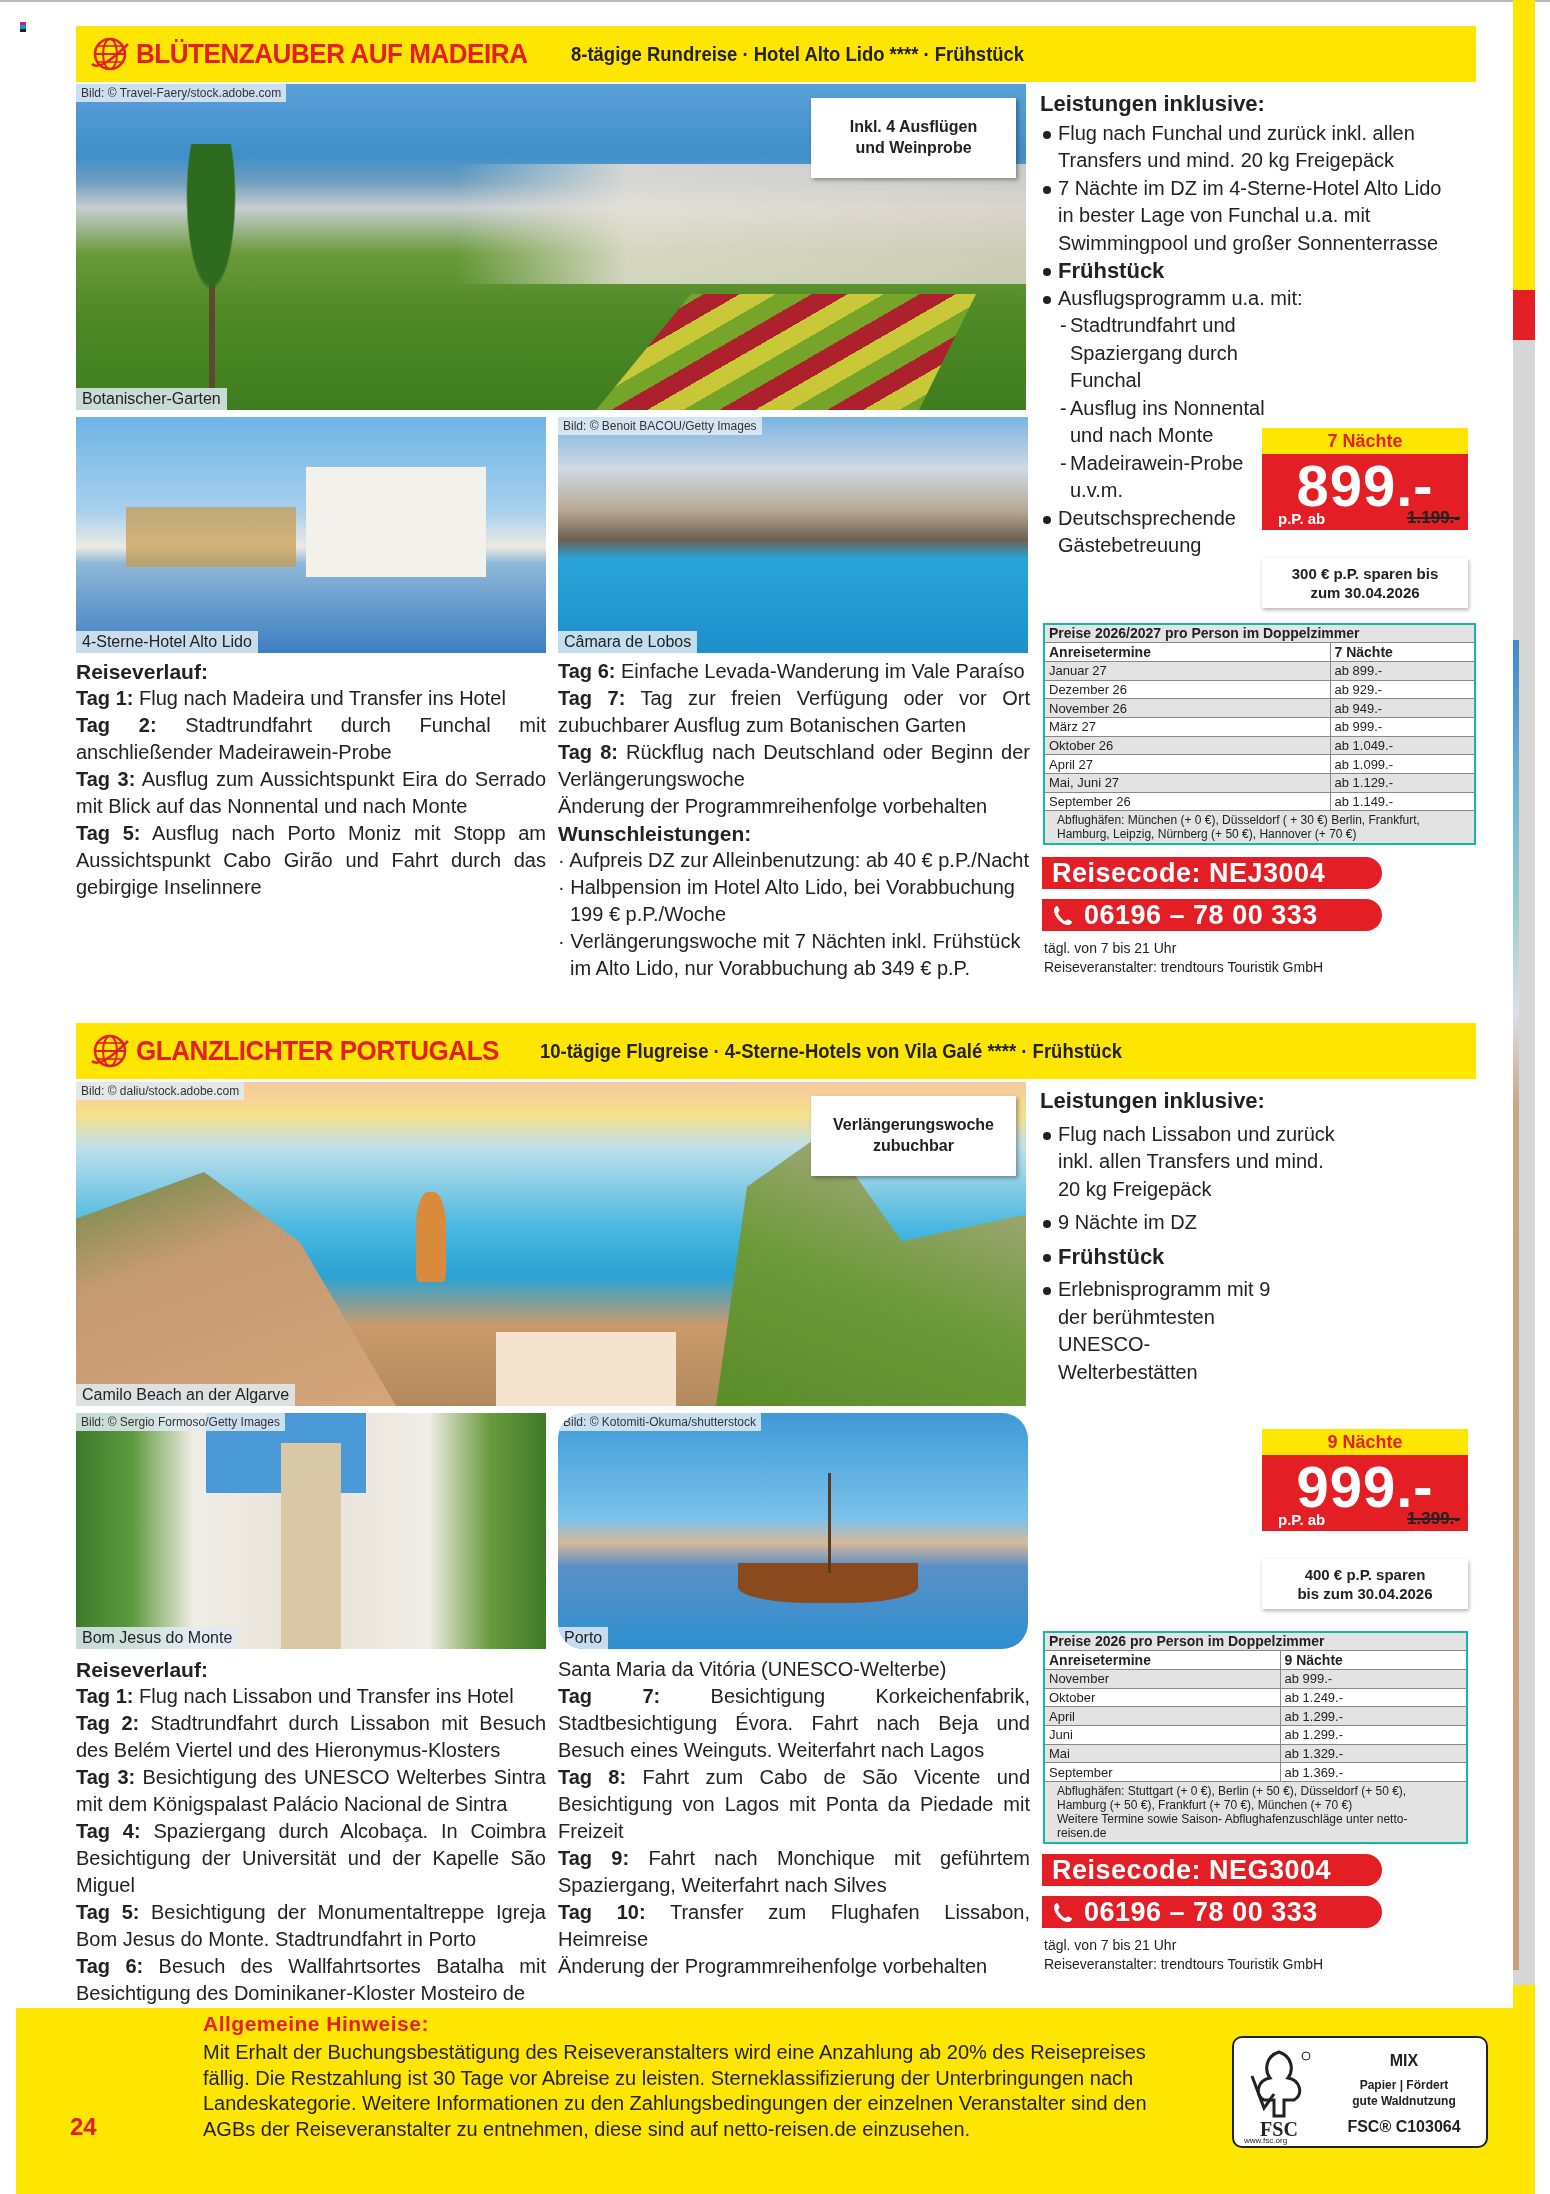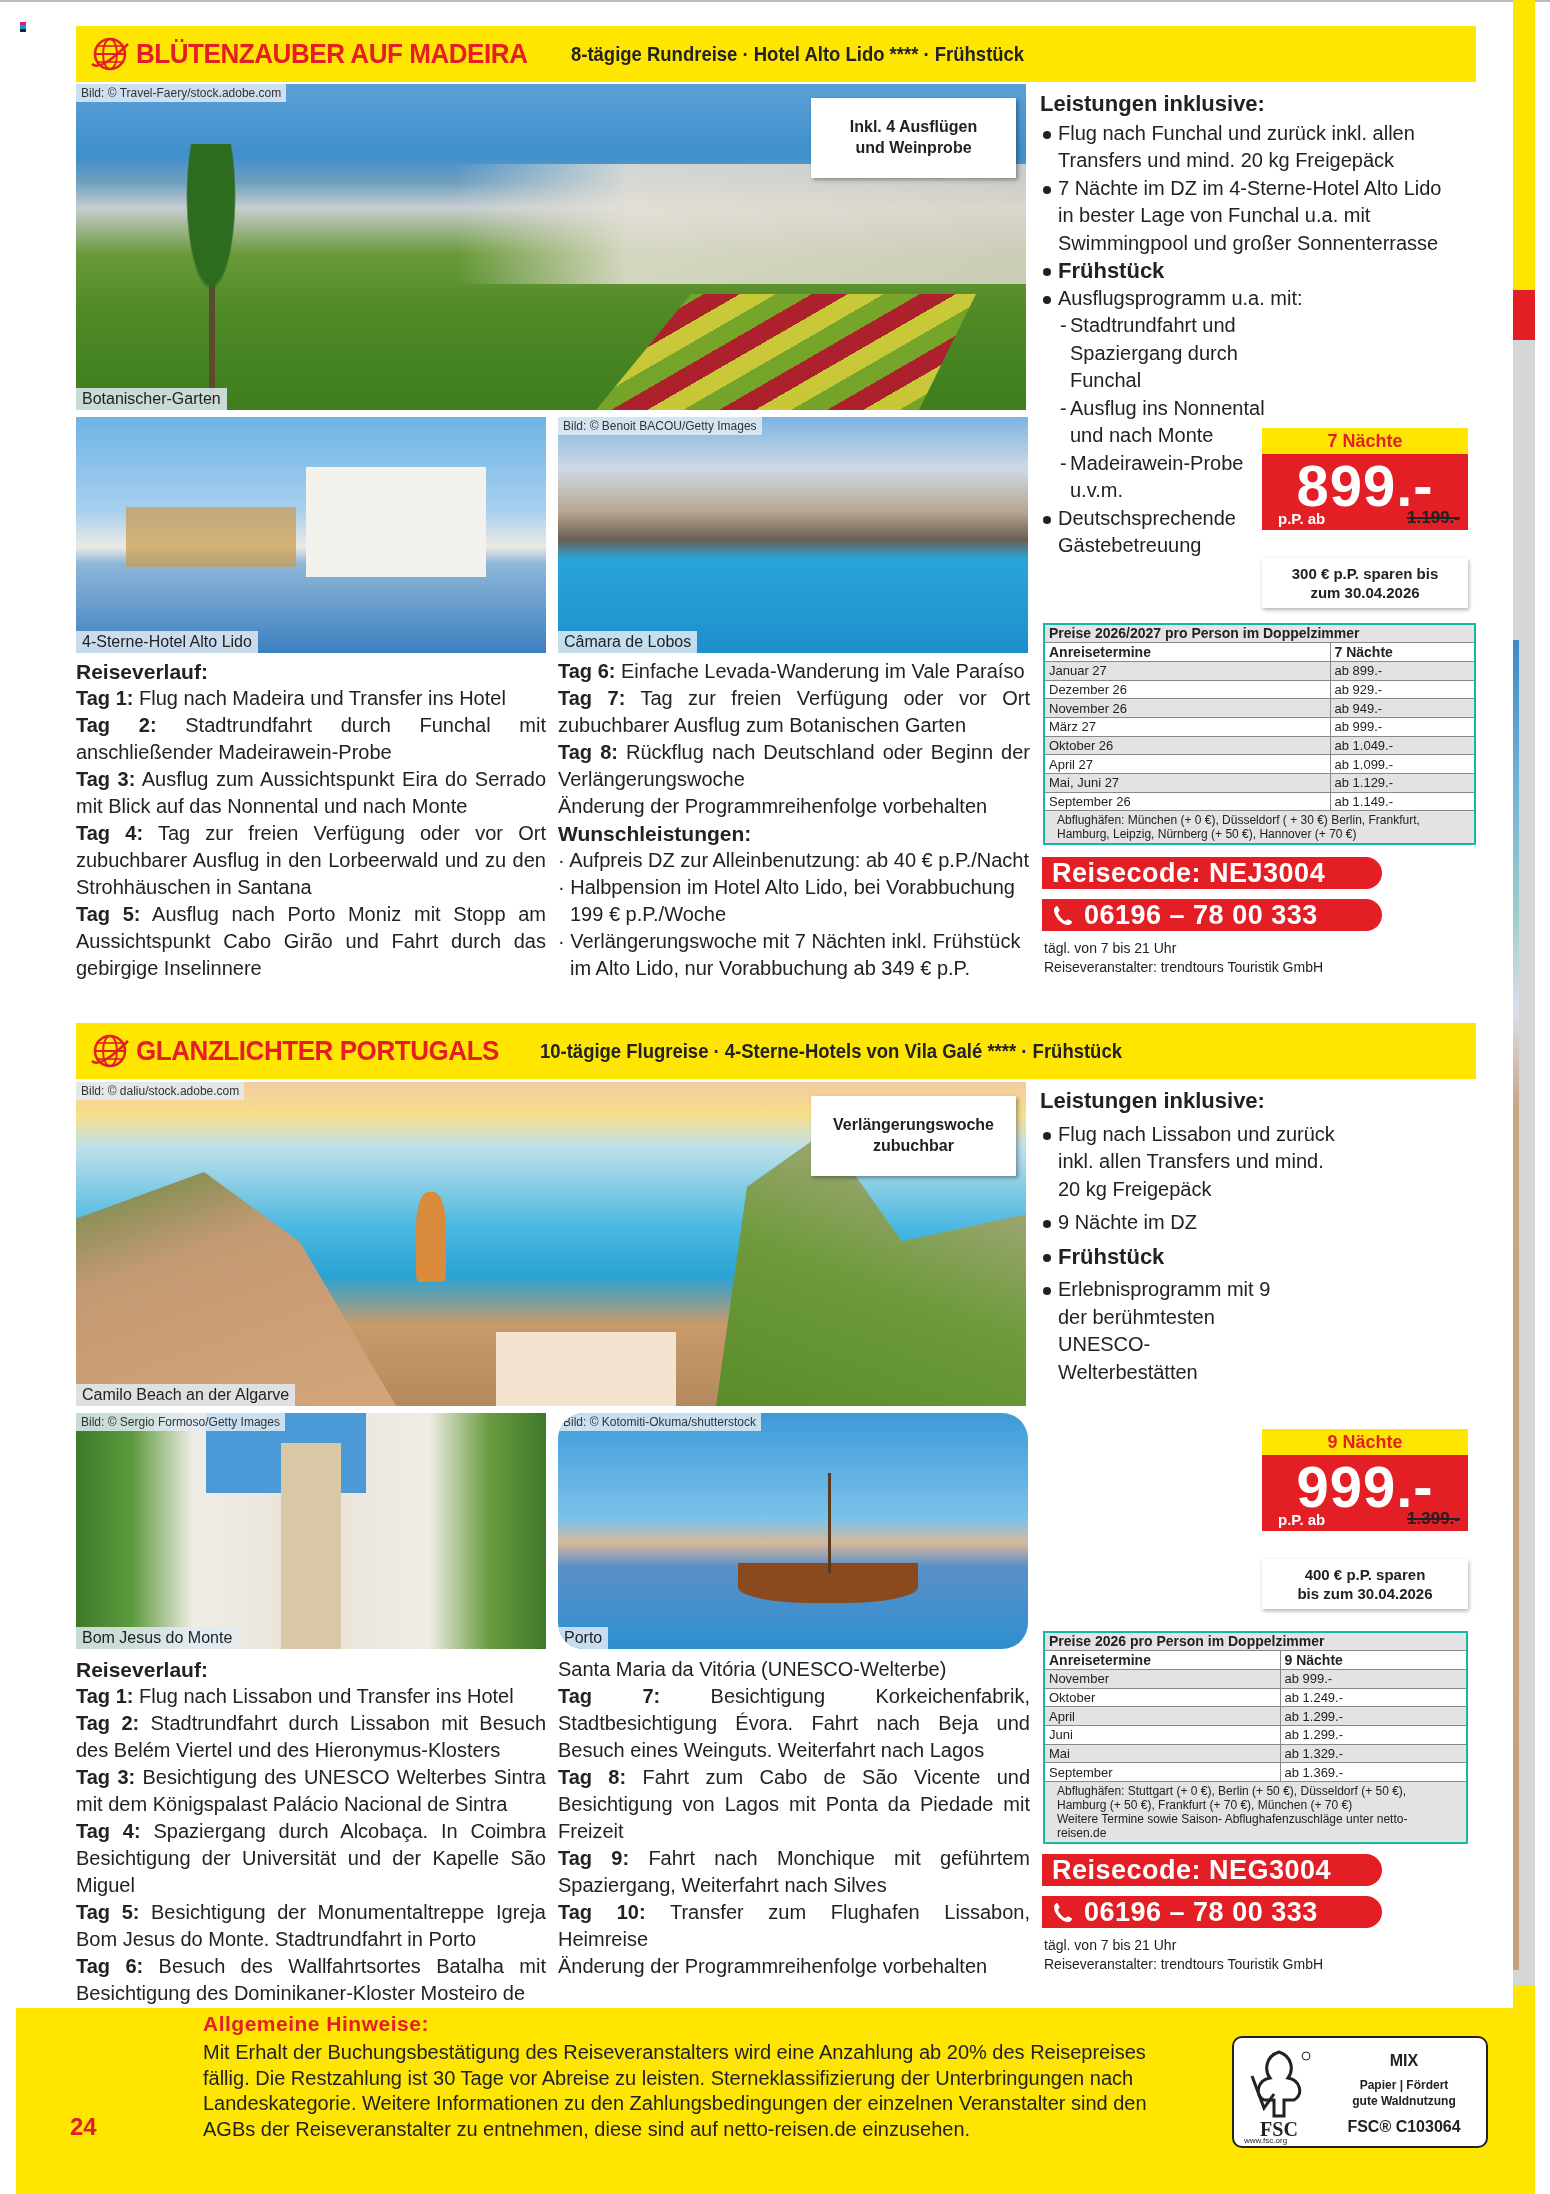--- a/index.html
+++ b/index.html
@@ -101,21 +101,20 @@
   <div class="abs photo" style="left:558px;top:417px;width:470px;height:236px;background:linear-gradient(180deg,#7cb4e2 0%,#cfd9e4 22%,#b7a793 40%,#6a5f52 52%,#2aa5d8 60%,#1d8fcc 100%);">
     <div class="credit">Bild: © Benoit BACOU/Getty Images</div>
     <div class="caption">Câmara de Lobos</div>
   </div>
 
   <div class="abs col-text" style="left:76px;top:658px;width:470px;">
     <div class="h">Reiseverlauf:</div>
     <div><b>Tag 1:</b> <span>Flug nach Madeira und Transfer ins Hotel</span></div>
     <div><b>Tag 2:</b> <span>Stadtrundfahrt durch Funchal mit anschließender Madeirawein-Probe</span></div>
     <div><b>Tag 3:</b> <span>Ausflug zum Aussichtspunkt Eira do Serrado mit Blick auf das Nonnental und nach Monte</span></div>
-    <div><b>Tag 4:</b> <span>Tag zur freien Verfügung oder vor Ort zubuchbarer Ausflug in den Lorbeerwald und zu den Strohhäuschen in Santana</span></div>
     <div><b>Tag 5:</b> <span>Ausflug nach Porto Moniz mit Stopp am Aussichtspunkt Cabo Girão und Fahrt durch das gebirgige Inselinnere</span></div>
   </div>
 
   <div class="abs col-text" style="left:558px;top:658px;width:472px;">
     <div><b>Tag 6:</b> <span>Einfache Levada-Wanderung im Vale Paraíso</span></div>
     <div><b>Tag 7:</b> <span>Tag zur freien Verfügung oder vor Ort zubuchbarer Ausflug zum Botanischen Garten</span></div>
     <div><b>Tag 8:</b> <span>Rückflug nach Deutschland oder Beginn der Verlängerungswoche</span></div>
     <div>Änderung der Programmreihenfolge vorbehalten</div>
     <div class="h">Wunschleistungen:</div>
     <div style="padding-left:12px;text-indent:-12px;text-align:left">· <span>Aufpreis DZ zur Alleinbenutzung: ab 40 € p.P./Nacht</span></div>

